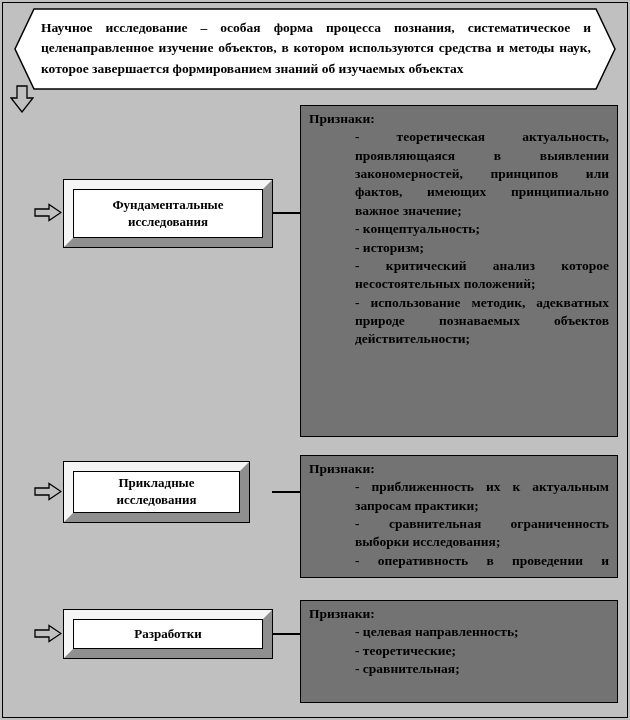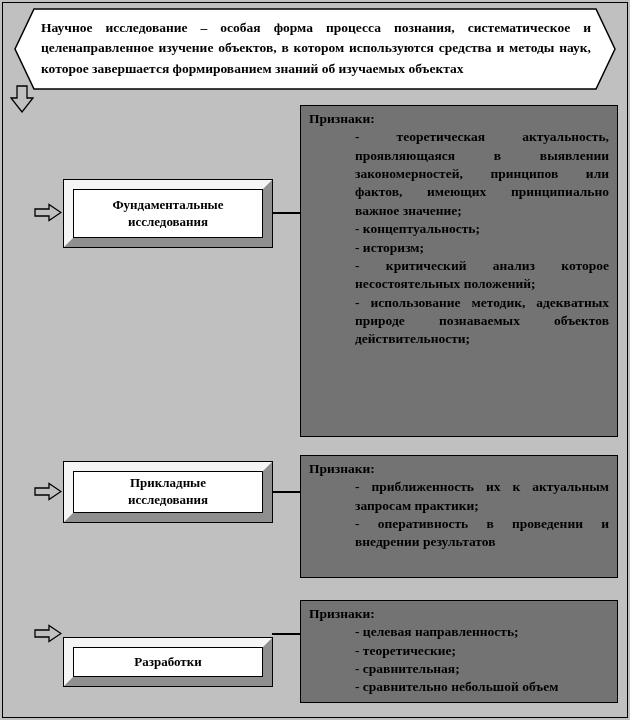--- a/index.html
+++ b/index.html
@@ -89,42 +89,42 @@
     <div class="f-item">- теоретическая актуальность, проявляющаяся в выявлении закономерностей, принципов или фактов, имеющих принципиально важное значение;</div>
     <div class="f-item">- концептуальность;</div>
     <div class="f-item">- историзм;</div>
     <div class="f-item">- критический анализ которое несостоятельных положений;</div>
     <div class="f-item">- использование методик, адекватных природе познаваемых объектов действительности;</div>
   </div>
 
   <svg class="icon-arrow" style="left:34px;top:482px;width:28px;height:19px" viewBox="0 0 28 19">
     <polygon points="1,6 15,6 15,1.5 27,9.5 15,17.5 15,13 1,13" fill="#c0c0c0" stroke="#000000" stroke-width="1.3"></polygon>
   </svg>
-  <div class="bevel-box" style="left:64px;top:462px;width:208px;height:60px">
+  <div class="bevel-box" style="left:64px;top:462px;width:185px;height:60px">
     <div class="bevel-inner">
       <span class="box-label">Прикладные
 исследования</span>
     </div>
   </div>
   <div class="connector" style="left:272px;top:491px;width:28px"></div>
   <div class="feature-box" style="left:300px;top:455px;width:318px;height:123px">
     <div class="f-title">Признаки:</div>
     <div class="f-item">- приближенность их к актуальным запросам практики;</div>
+    <div class="f-item">- сравнительная ограниченность выборки исследования;</div>
     <div class="f-item">- оперативность в проведении и внедрении результатов</div>
   </div>
 
   <svg class="icon-arrow" style="left:34px;top:624px;width:28px;height:19px" viewBox="0 0 28 19">
     <polygon points="1,6 15,6 15,1.5 27,9.5 15,17.5 15,13 1,13" fill="#c0c0c0" stroke="#000000" stroke-width="1.3"></polygon>
   </svg>
-  <div class="bevel-box" style="left:64px;top:638px;width:208px;height:48px">
+  <div class="bevel-box" style="left:64px;top:610px;width:208px;height:48px">
     <div class="bevel-inner">
       <span class="box-label">Разработки</span>
     </div>
   </div>
   <div class="connector" style="left:272px;top:633px;width:28px"></div>
   <div class="feature-box" style="left:300px;top:600px;width:318px;height:103px">
     <div class="f-title">Признаки:</div>
     <div class="f-item">- целевая направленность;</div>
     <div class="f-item">- теоретические;</div>
     <div class="f-item">- сравнительная;</div>
-    <div class="f-item">- сравнительно небольшой объем</div>
   </div>
 </div>
 
 </body></html>

